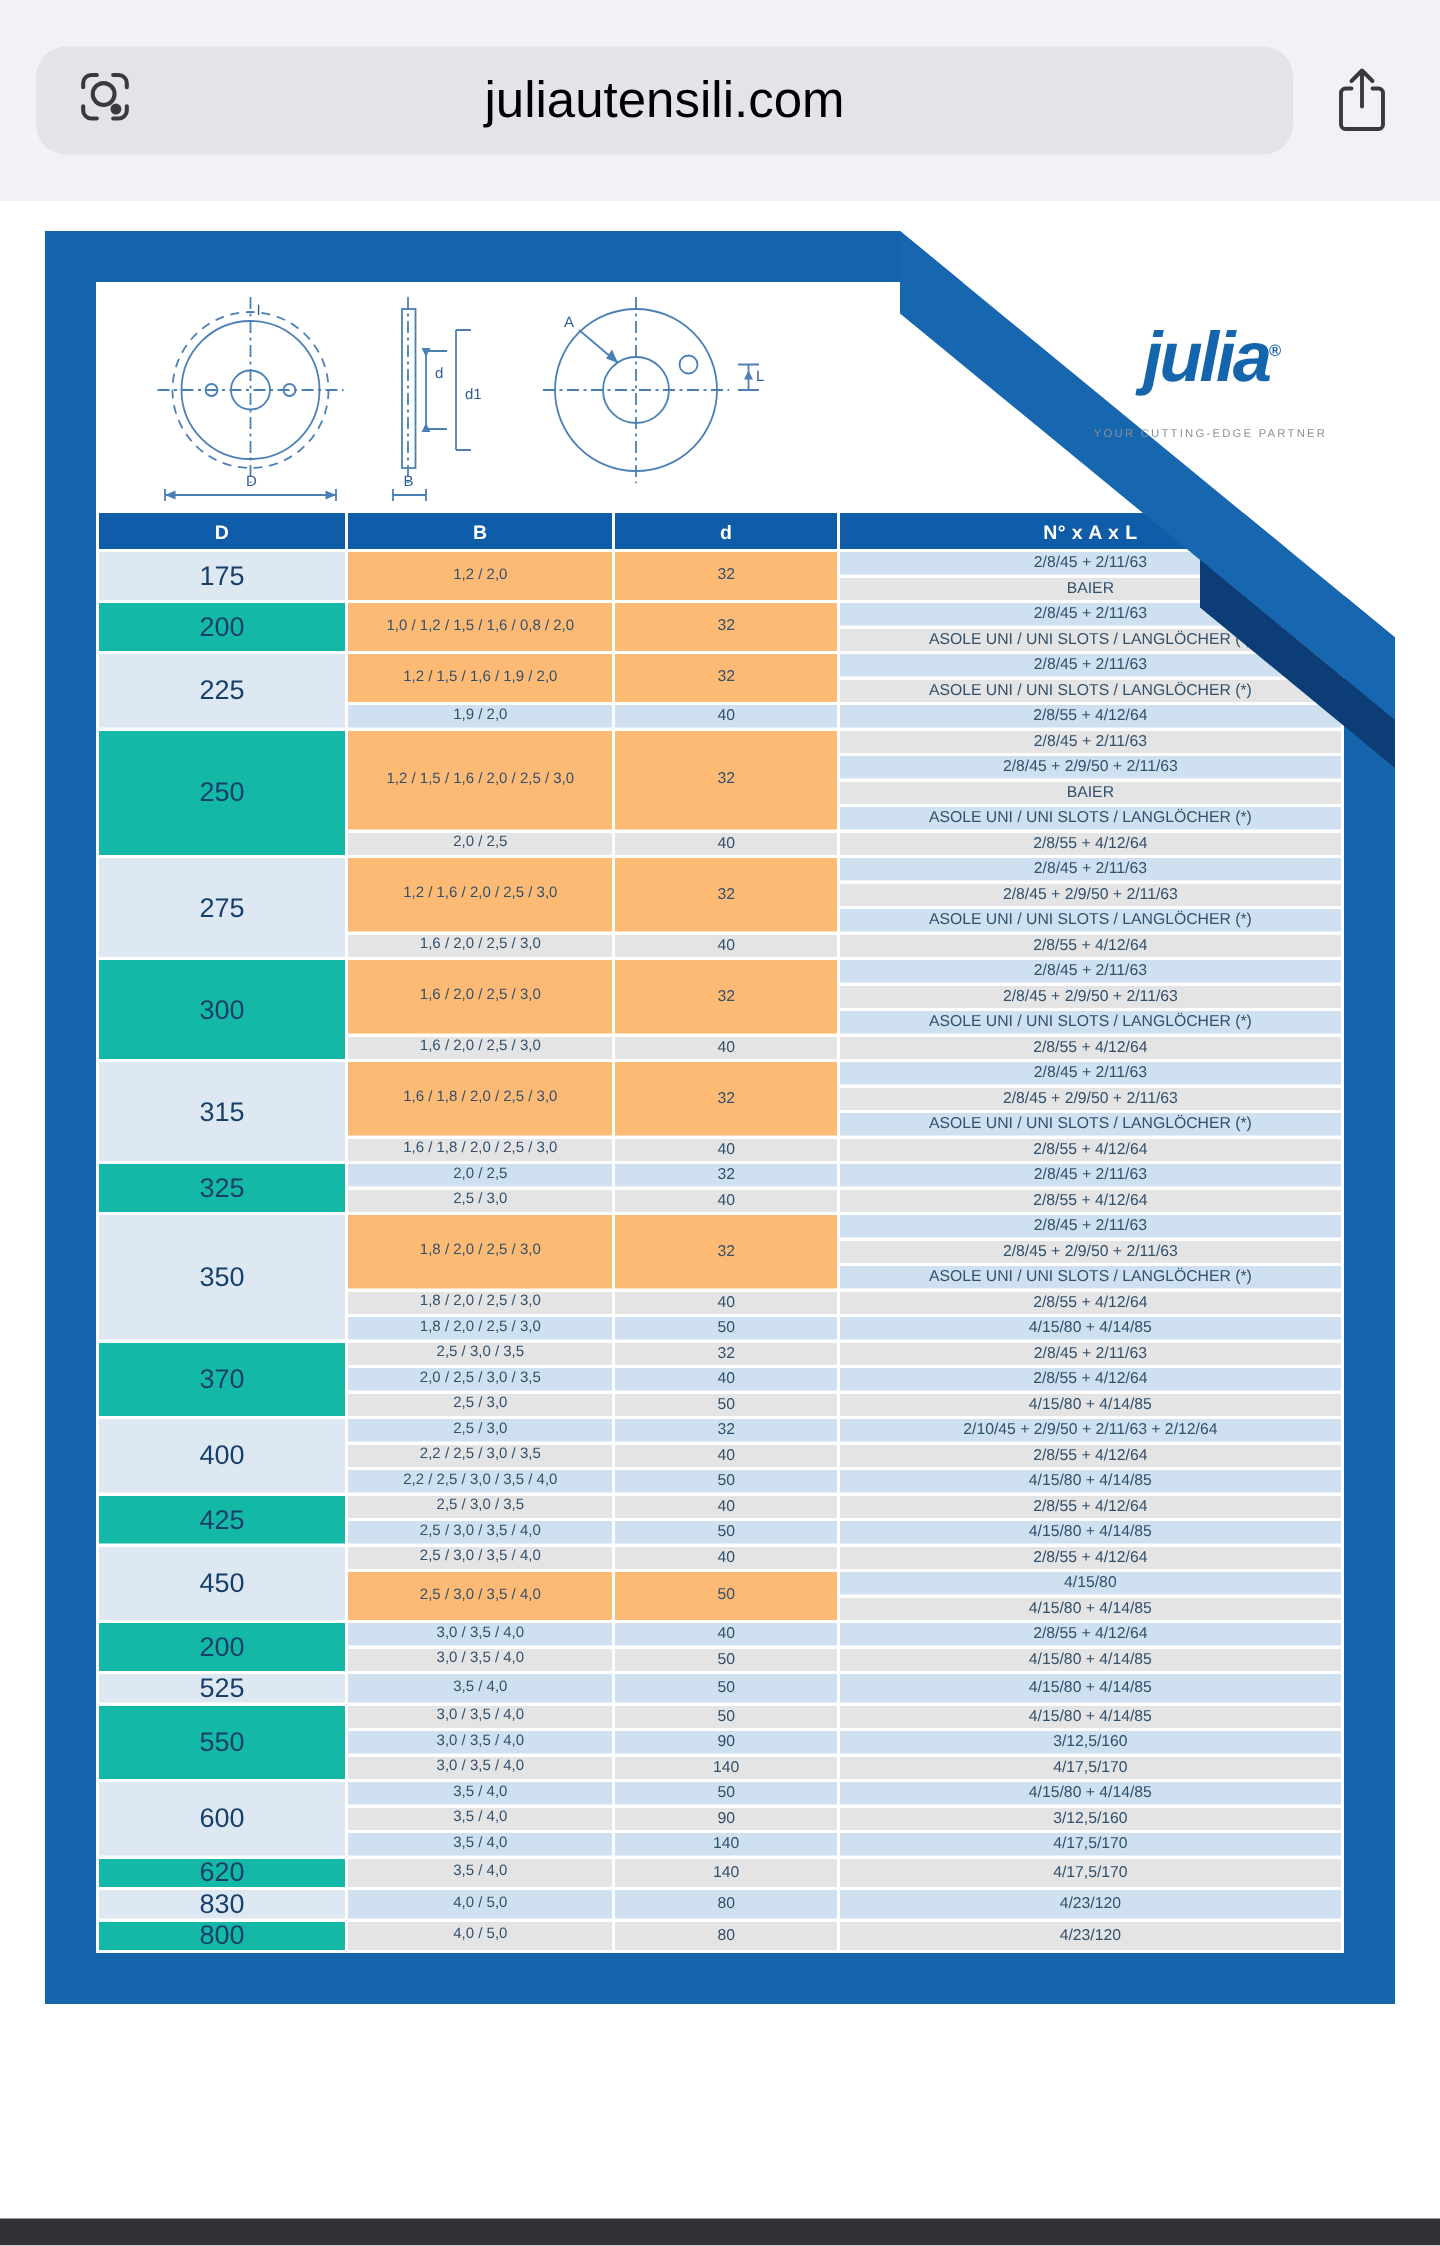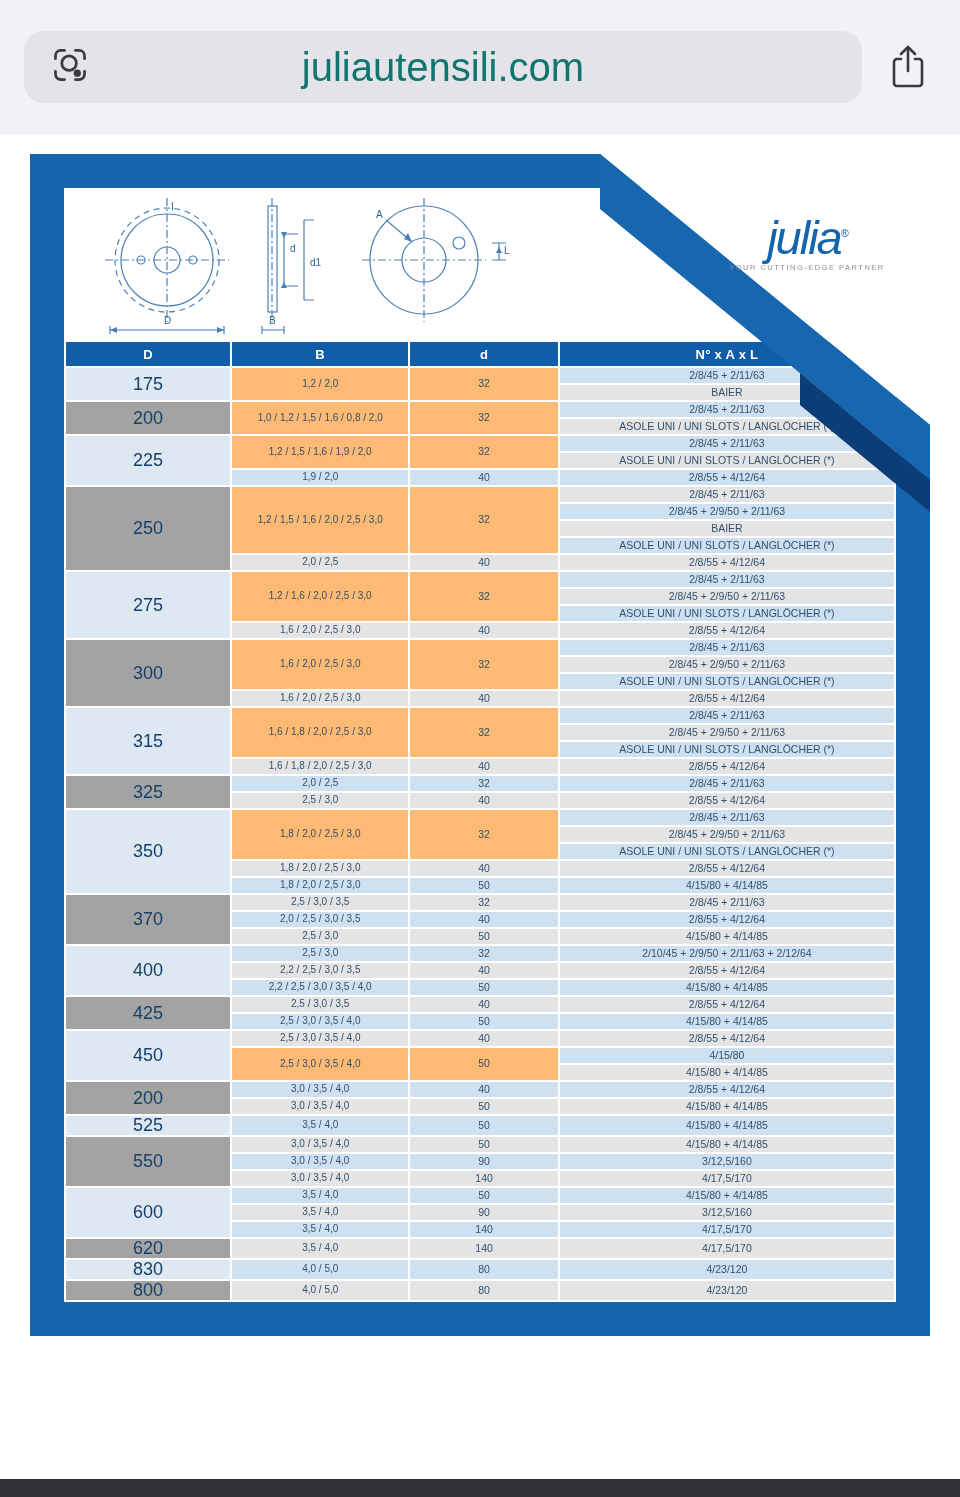--- a/index.html
+++ b/index.html
@@ -3,46 +3,46 @@
 <meta charset="utf-8">
 <style>
   *{box-sizing:border-box;margin:0;padding:0}
   html,body{width:960px;background:#fff}
   body{height:1497px;position:relative;overflow:hidden;font-family:"Liberation Sans",sans-serif}
 
   
   .chrome{height:134px;background:#f2f1f6;display:flex;align-items:center;padding:0 24px;gap:18px}
   .url-pill{flex:1;height:72px;background:#e4e3e9;border-radius:20px;display:flex;align-items:center;position:relative}
   .lens-wrap{position:absolute;left:26px;top:50%;transform:translateY(-50%)}
-  .url-text{width:100%;text-align:center;font-size:40px;color:#0f766e}
+  .url-text{width:100%;text-align:center;font-size:34px;color:#000000}
   .share-wrap{width:56px;display:flex;justify-content:center;align-items:center}
 
   
   .page{padding:20px 30px 0}
   .sheet{border:34px solid #1565ad;background:#fff;position:relative}
   .header-band{height:152px;position:relative;background:#fff}
   .drawings{position:absolute;left:8px;top:2px}
   .corner-svg{position:absolute;top:-34px;right:-34px;width:330px;height:460px;z-index:2;pointer-events:none}
   .logo-block{position:absolute;top:26px;right:-6px;z-index:3;text-align:center;width:190px}
-  .logo-text{font-size:47px;font-weight:400;color:#1565ad;letter-spacing:-2px;line-height:1;font-style:italic}
+  .logo-text{font-size:47px;font-weight:700;color:#1565ad;letter-spacing:-2px;line-height:1;font-style:italic}
   .logo-reg{font-size:11px;vertical-align:super;font-style:normal}
-  .logo-tag{font-size:7.5px;color:#8a8f98;letter-spacing:1.5px;margin-top:2px;white-space:nowrap}
+  .logo-tag{font-size:7.5px;color:#8a8f98;letter-spacing:1.5px;margin-top:23px;white-space:nowrap}
 
   
   table{width:100%;border-collapse:collapse;table-layout:fixed}
   th{background:#0f5ca8;color:#fff;font-weight:700;font-size:13px;height:26px;border:2px solid #fff;letter-spacing:.3px}
   td{border:2px solid #fff;text-align:center;height:17px;font-size:10.5px;color:#31506c;
      padding:0 3px;line-height:1.05;white-space:nowrap;overflow:hidden}
   td.dcell{font-size:18px;font-weight:400;color:#16406a}
   td.bcell{font-size:10px}
   .rowBlue{background:#cfe1f0}
   .rowGray{background:#e4e4e5}
   .mgray{background:#fdba74}
   .dA{background:#dde8f3}
-  .dB{background:#a3a3a3}
+  .dB{background:#14b8a6}
 
   
   .footer-bar{position:absolute;left:0;bottom:0;width:100%;height:18px;background:#323236}
 
   .tech{stroke:#4b80b5;fill:none;stroke-width:1.2}
   .tech-text{fill:#2e5f93;font-size:10px;font-family:"Liberation Sans",sans-serif}
 </style>
 </head>
 <body>
 

